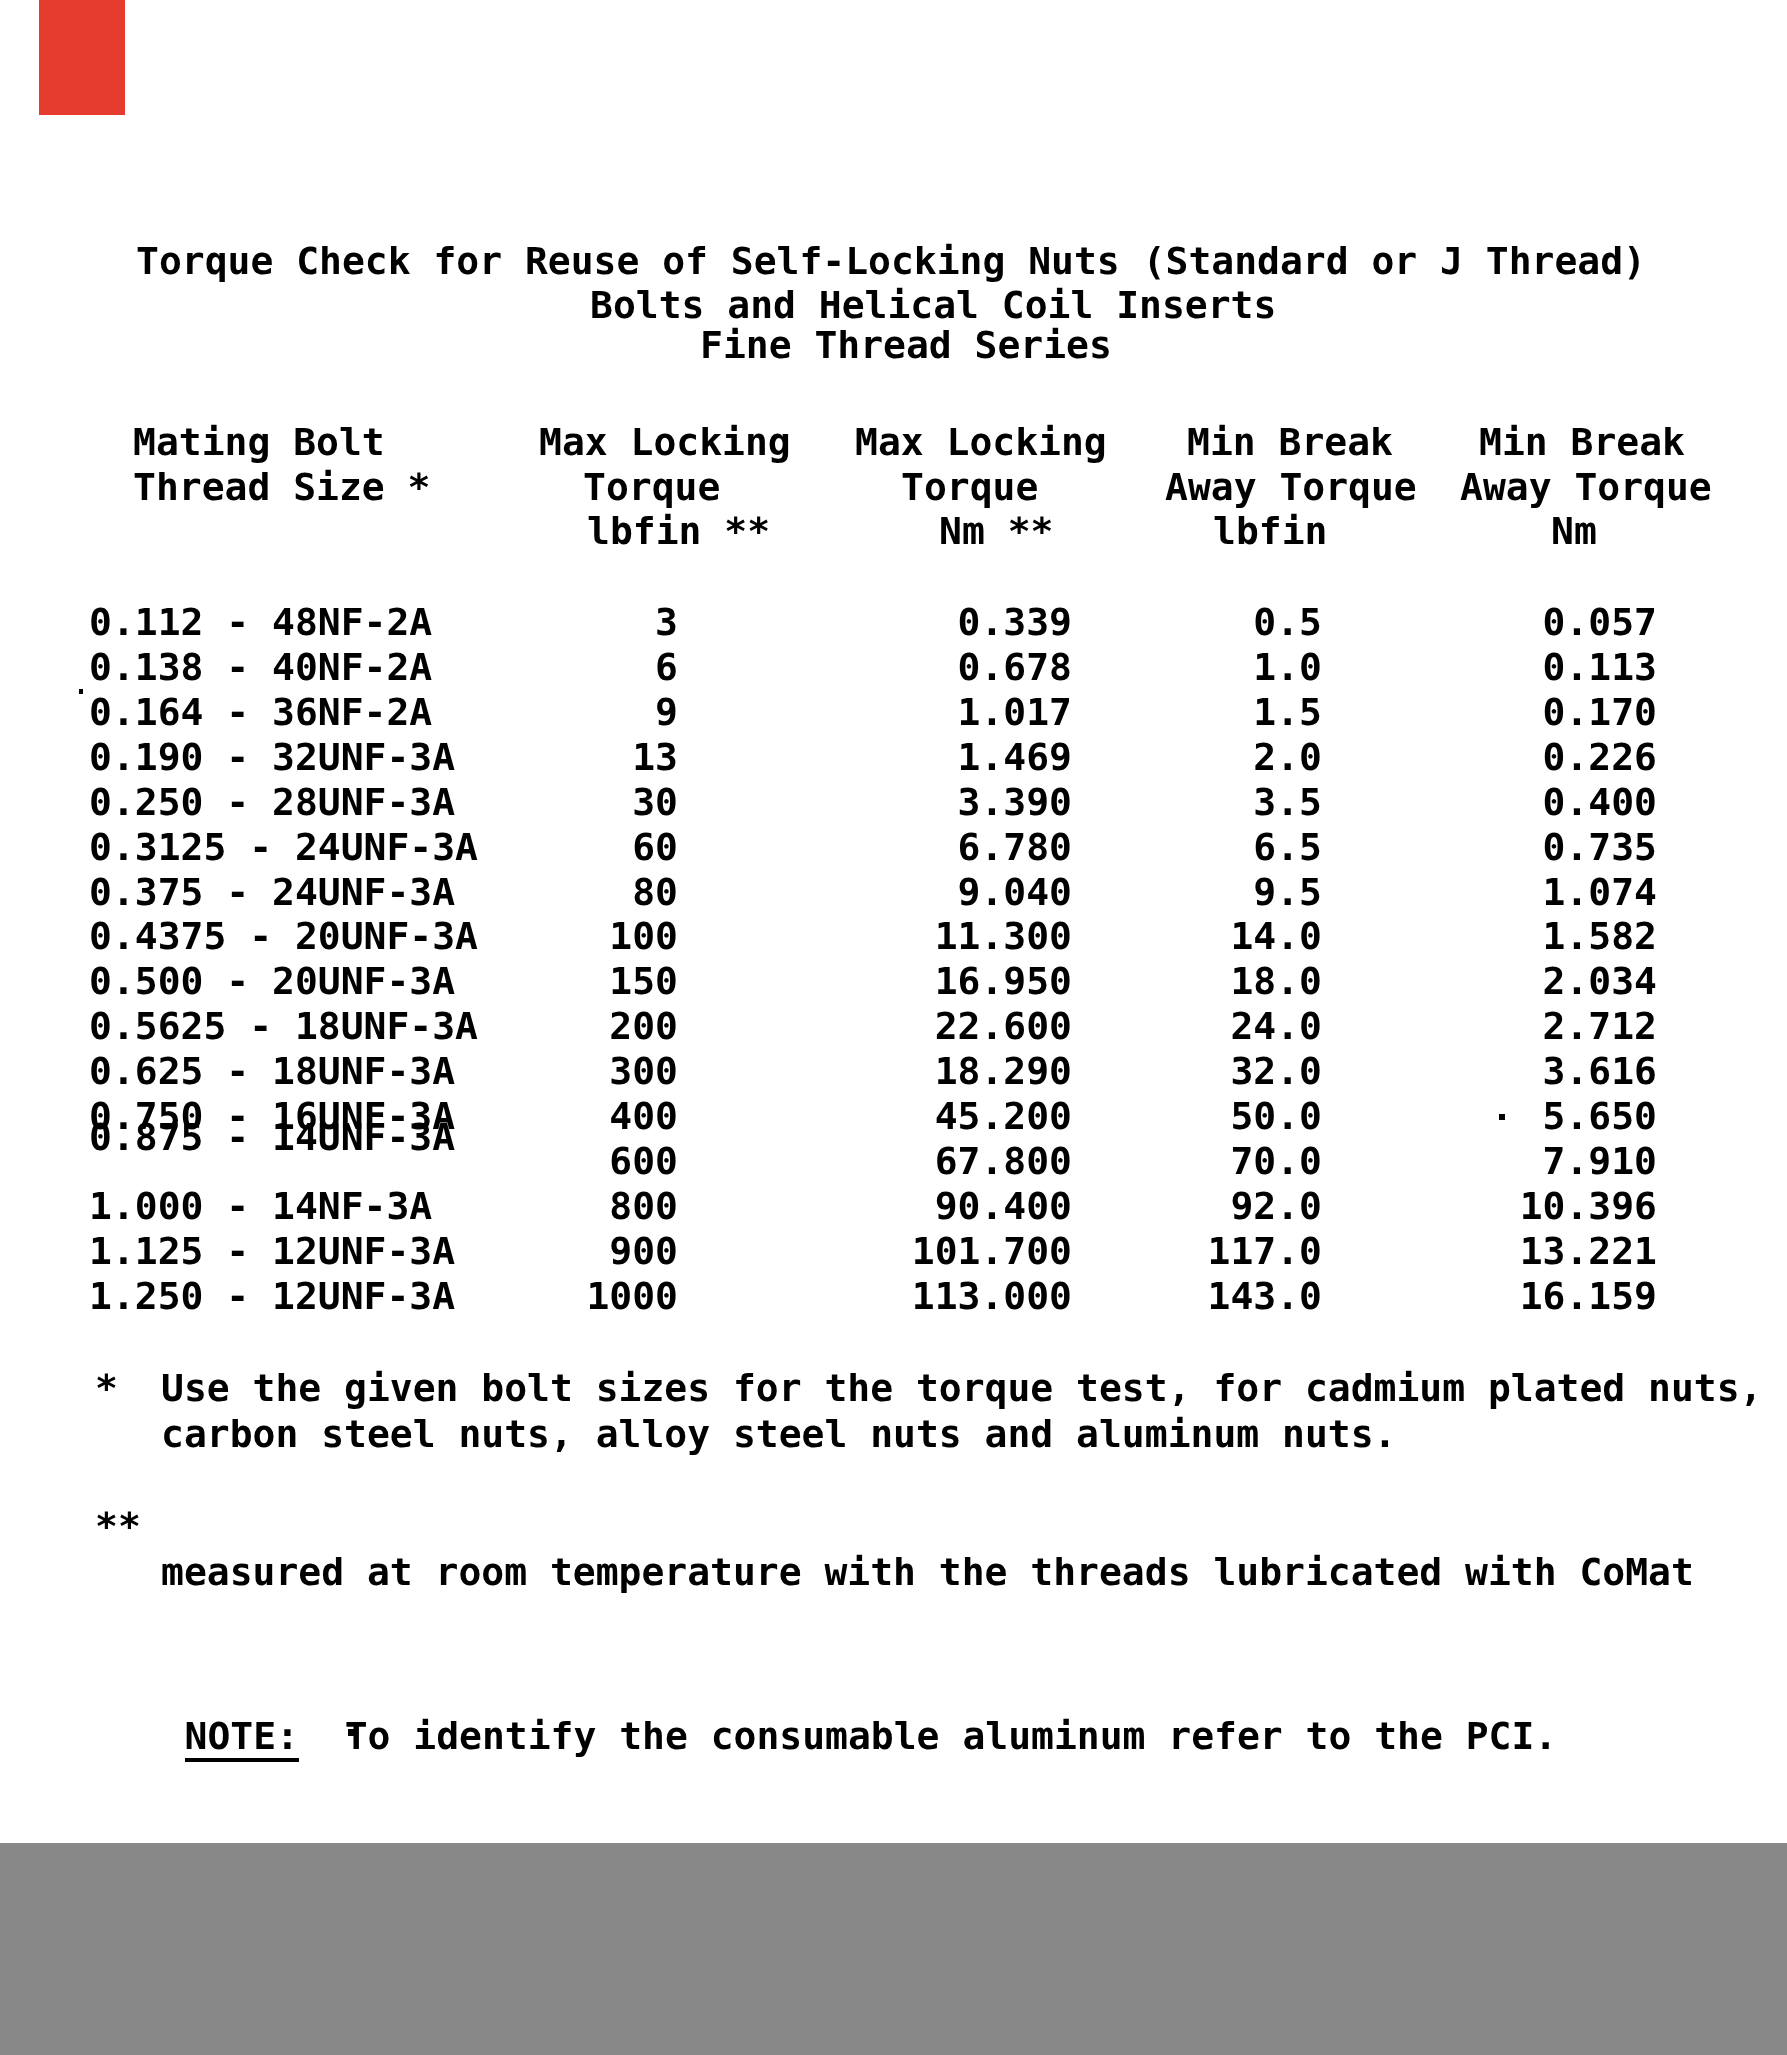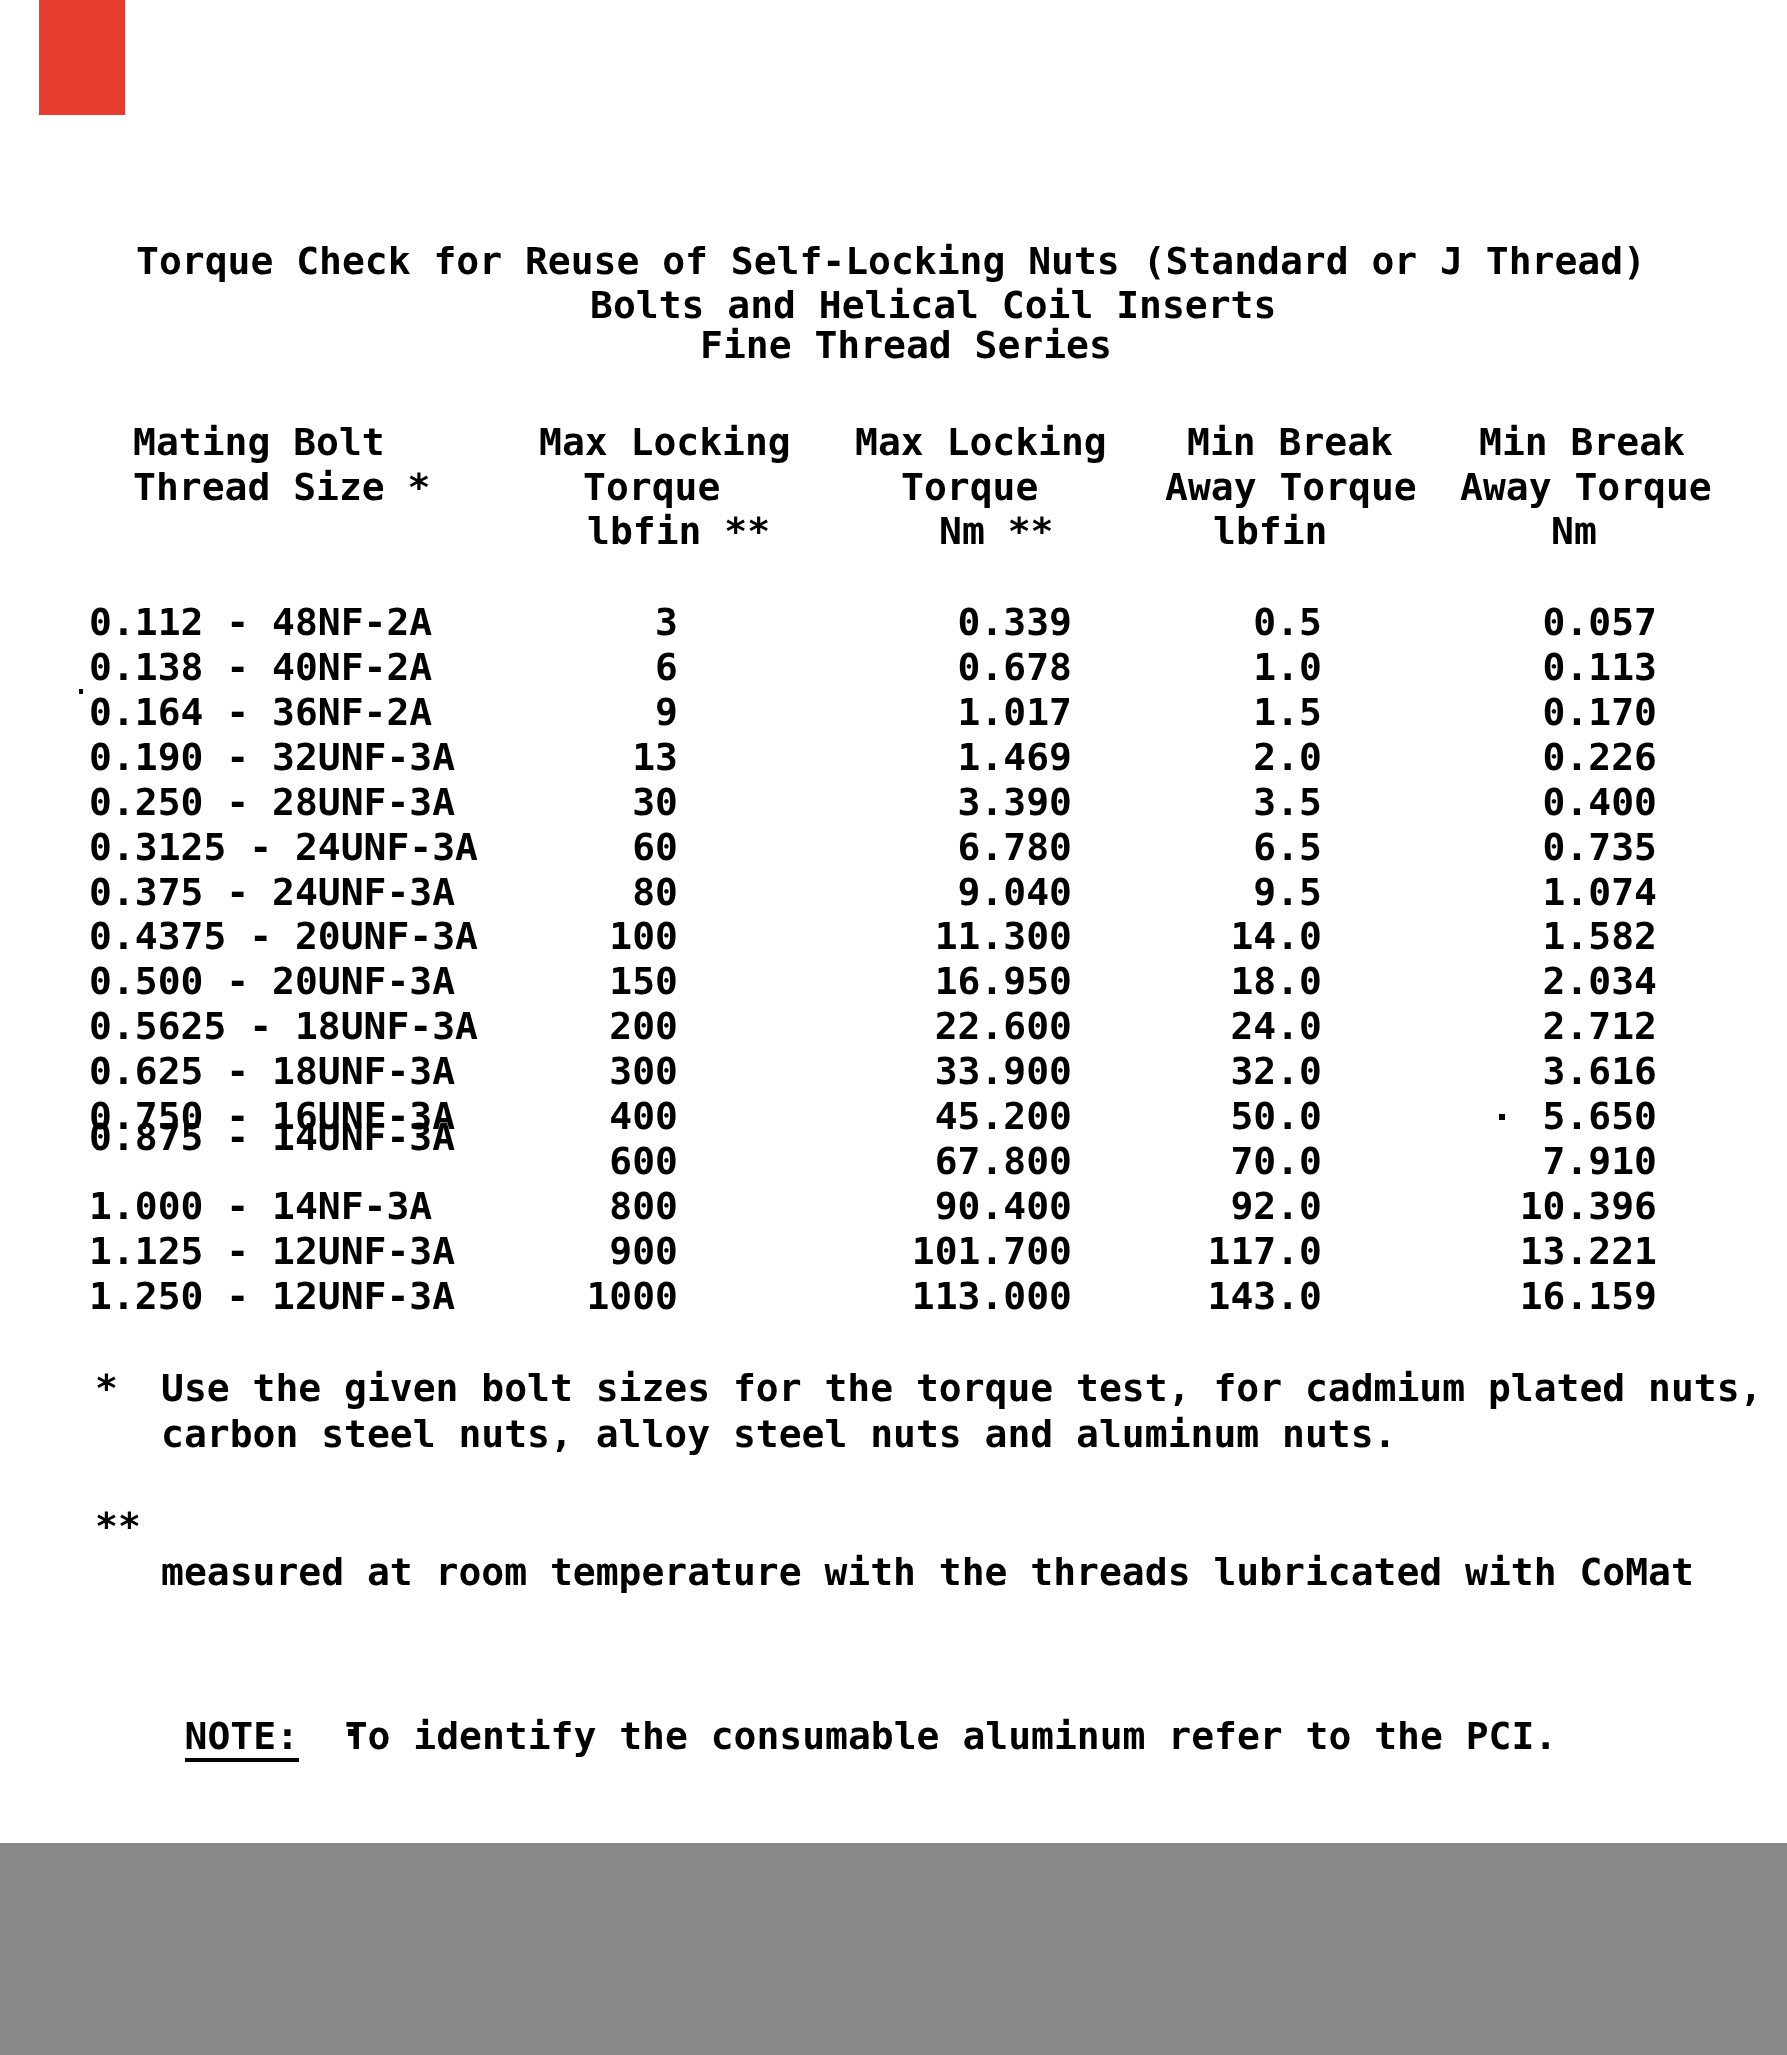--- a/index.html
+++ b/index.html
@@ -99,21 +99,21 @@
       <div class="t" style="right: 715px; top: 962px;">16.950</div>
       <div class="t" style="right: 465px; top: 962px;">18.0</div>
       <div class="t" style="right: 130px; top: 962px;">2.034</div>
       <div class="t" style="left: 89px; top: 1007px;">0.5625 - 18UNF-3A</div>
       <div class="t" style="right: 1109px; top: 1007px;">200</div>
       <div class="t" style="right: 715px; top: 1007px;">22.600</div>
       <div class="t" style="right: 465px; top: 1007px;">24.0</div>
       <div class="t" style="right: 130px; top: 1007px;">2.712</div>
       <div class="t" style="left: 89px; top: 1052px;">0.625 - 18UNF-3A</div>
       <div class="t" style="right: 1109px; top: 1052px;">300</div>
-      <div class="t" style="right: 715px; top: 1052px;">33.900</div>
+      <div class="t" style="right: 715px; top: 1052px;">18.290</div>
       <div class="t" style="right: 465px; top: 1052px;">32.0</div>
       <div class="t" style="right: 130px; top: 1052px;">3.616</div>
       <div class="t" style="left: 89px; top: 1097px;">0.750 - 16UNF-3A</div>
       <div class="t" style="right: 1109px; top: 1097px;">400</div>
       <div class="t" style="right: 715px; top: 1097px;">45.200</div>
       <div class="t" style="right: 465px; top: 1097px;">50.0</div>
       <div class="t" style="right: 130px; top: 1097px;">5.650</div>
       <div class="t" style="left: 89px; top: 1118px;">0.875 - 14UNF-3A</div>
       <div class="t" style="right: 1109px; top: 1142px;">600</div>
       <div class="t" style="right: 715px; top: 1142px;">67.800</div>

